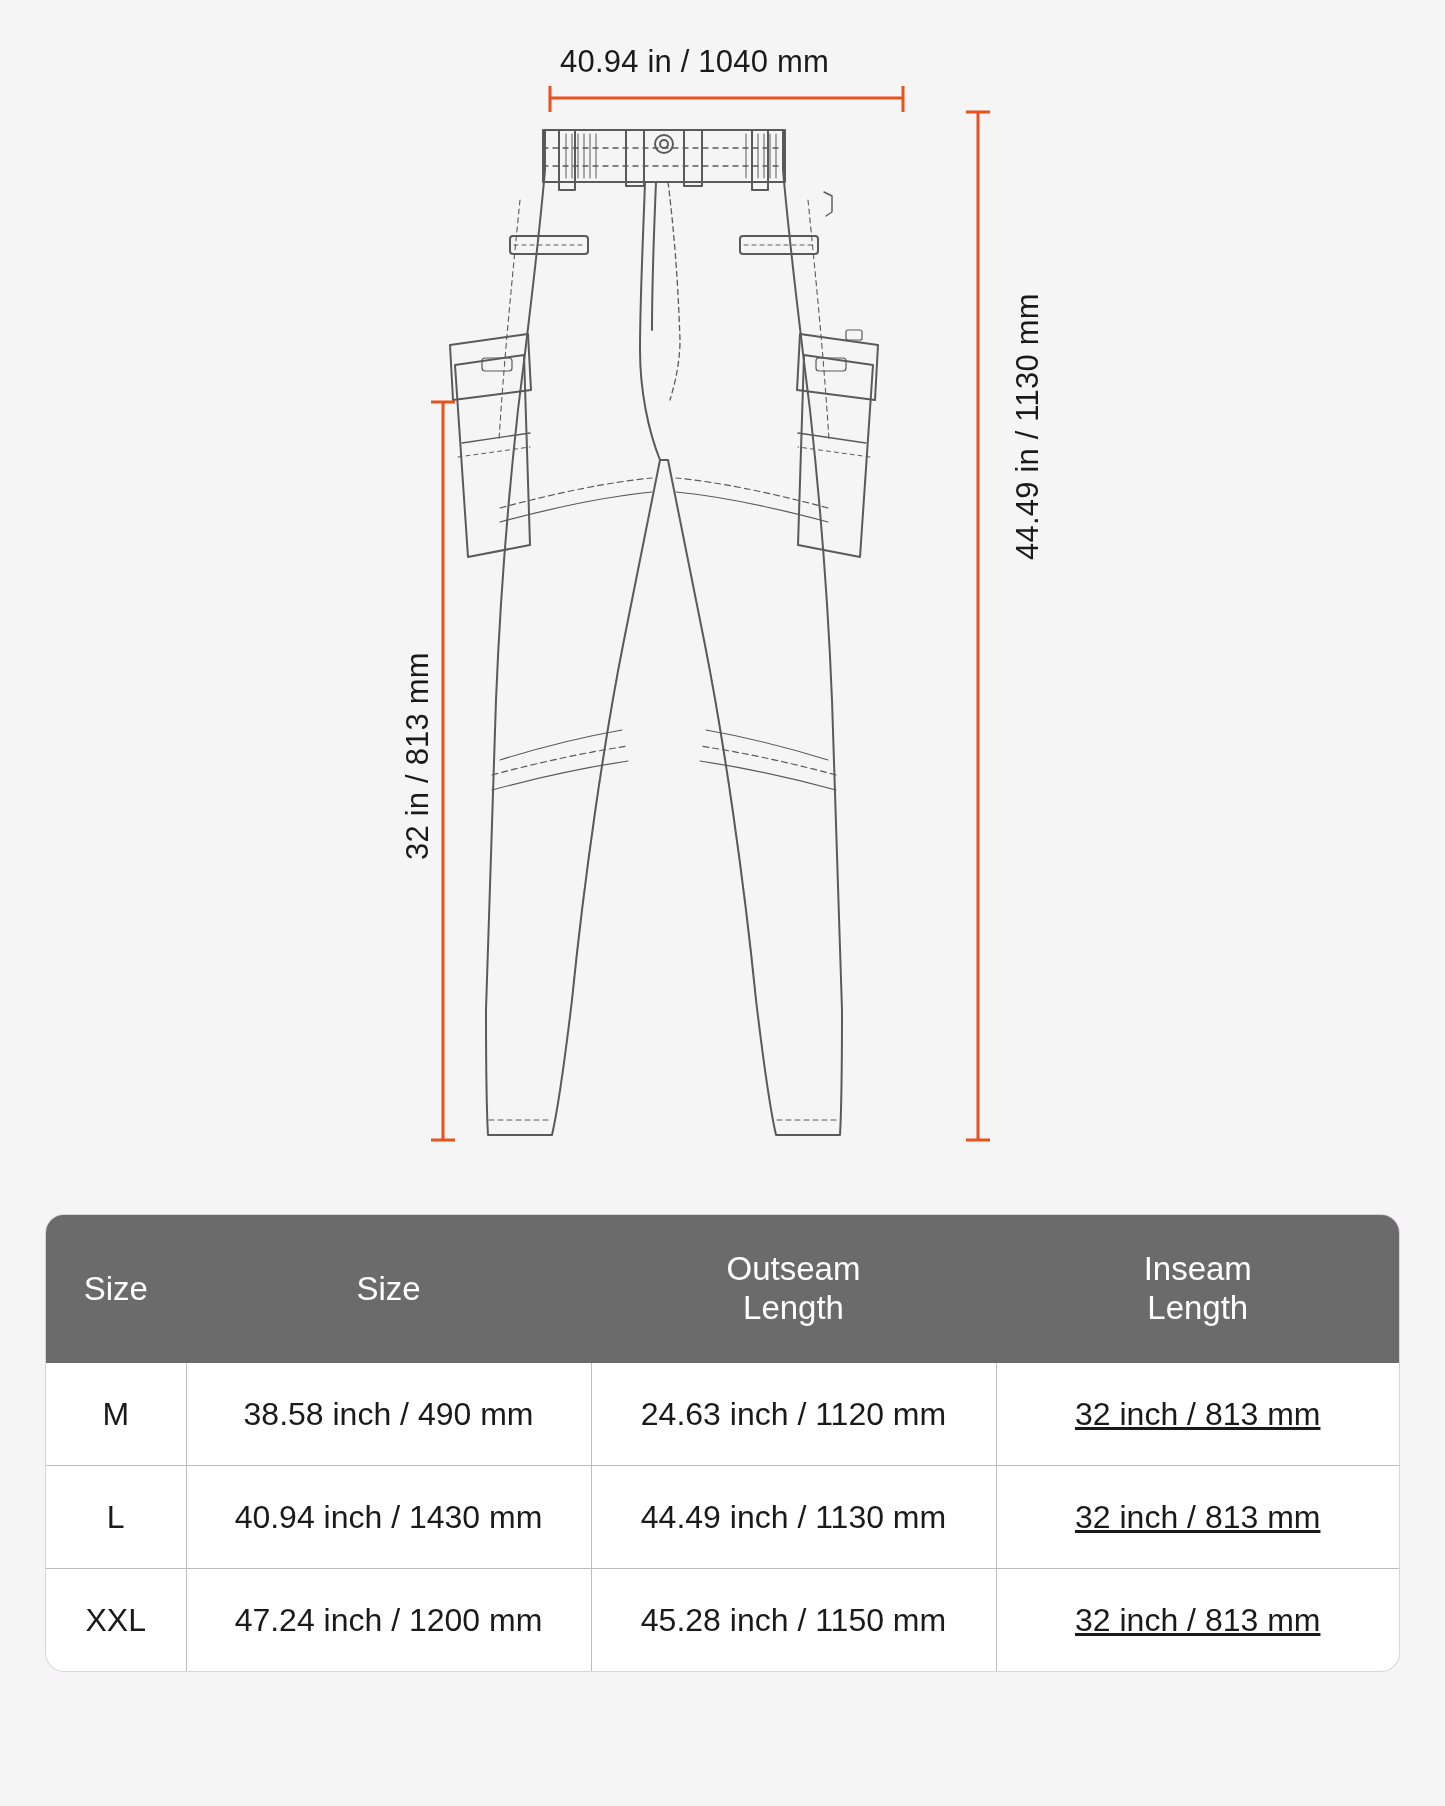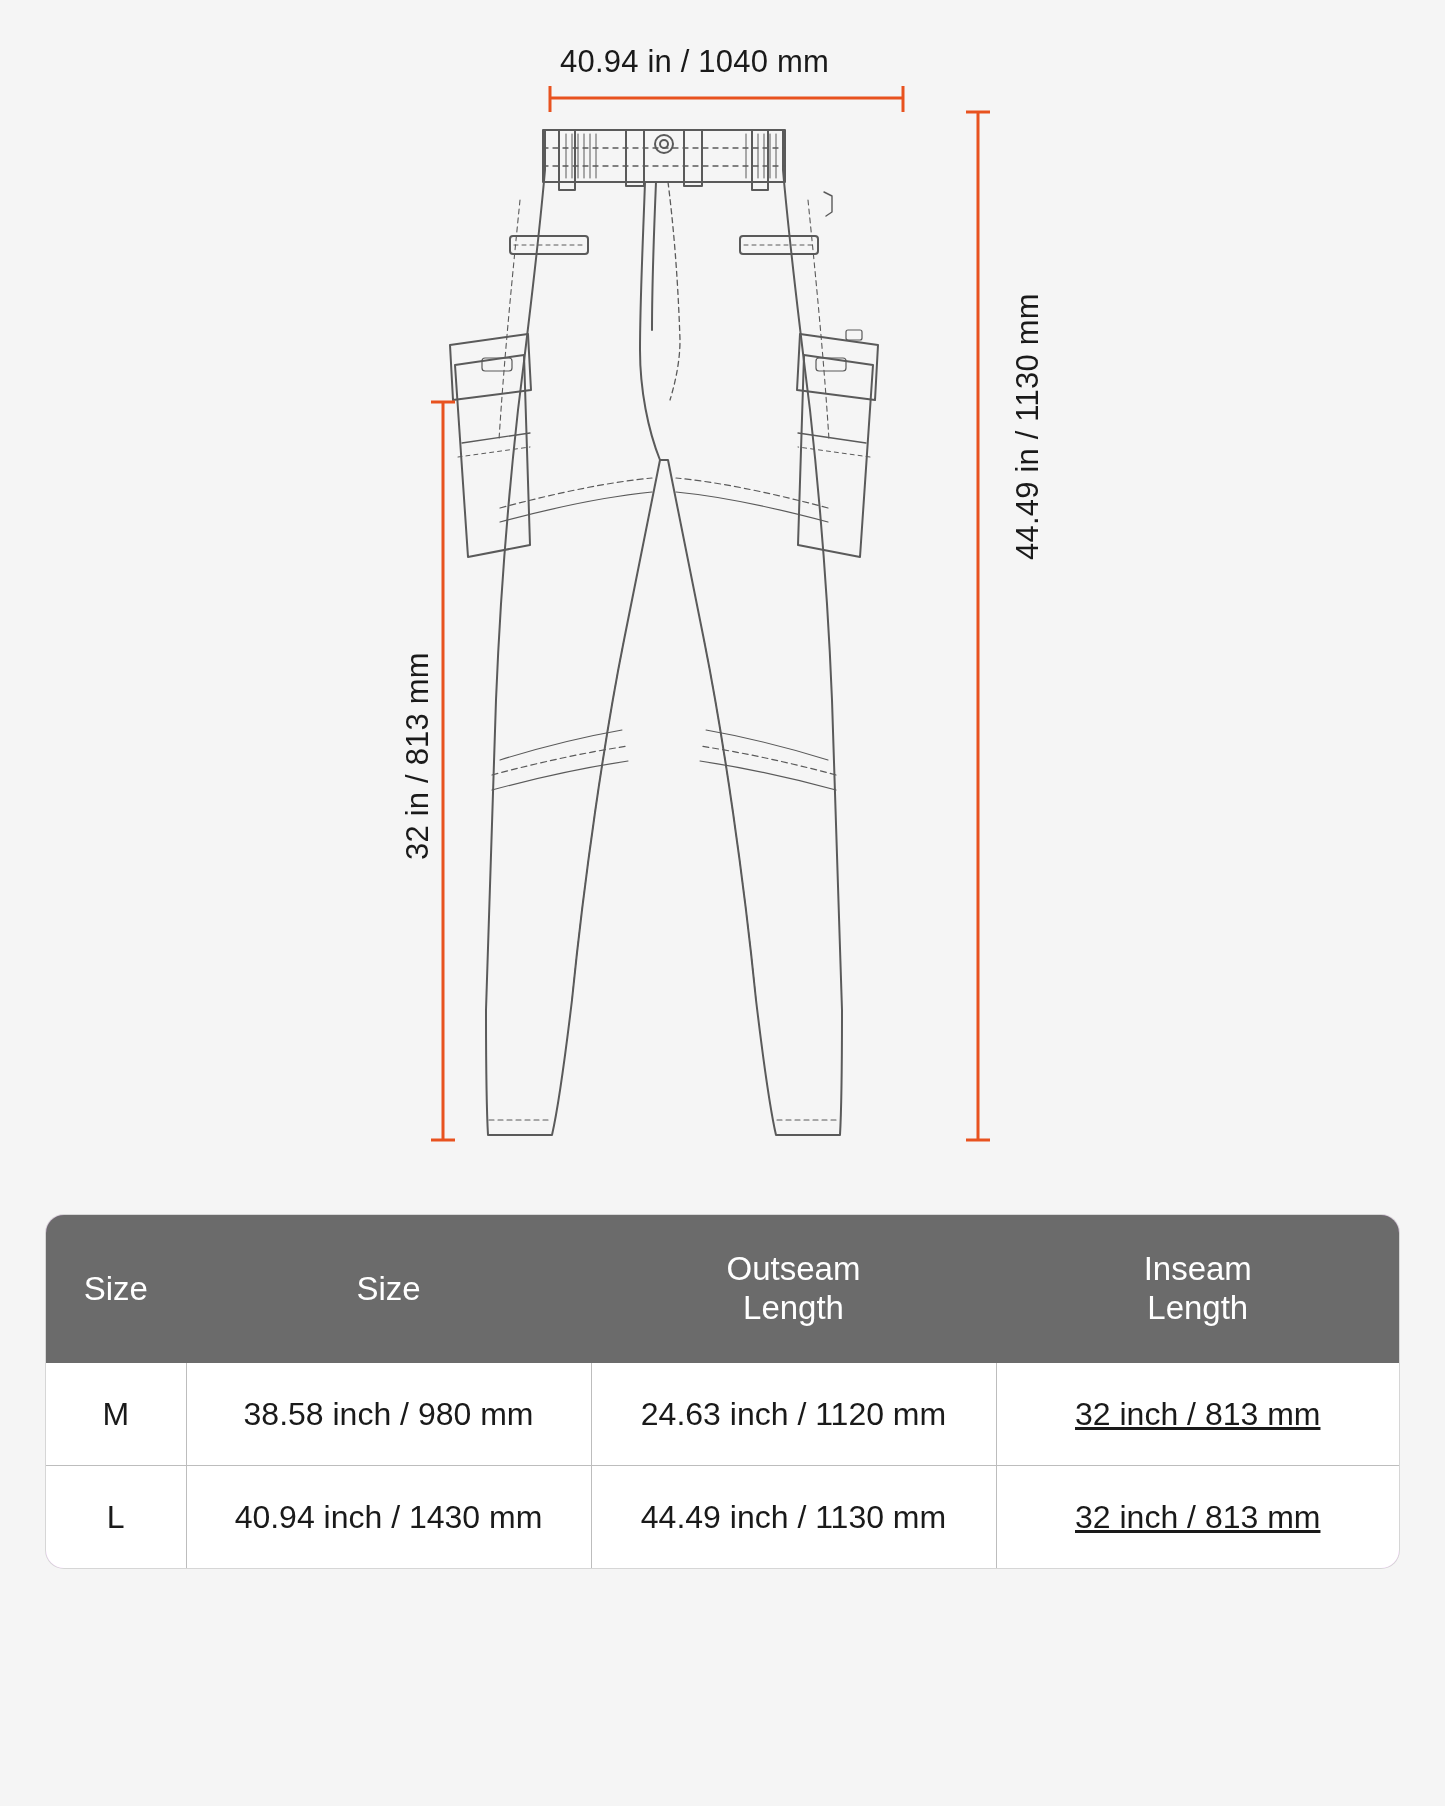--- a/index.html
+++ b/index.html
@@ -230,27 +230,33 @@
           </th>
           <th>
             <div>Inseam</div>
             <div>Length</div>
           </th>
         </tr>
       </thead>
       <tbody>
         <tr>
           <td>M</td>
-          <td>38.58 inch / 980 mm</td>
+          <td>38.58 inch / 490 mm</td>
           <td>24.63 inch / 1120 mm</td>
           <td>32 inch / 813 mm</td>
         </tr>
         <tr>
           <td>L</td>
           <td>40.94 inch / 1430 mm</td>
           <td>44.49 inch / 1130 mm</td>
           <td>32 inch / 813 mm</td>
         </tr>
+        <tr>
+          <td>XXL</td>
+          <td>47.24 inch / 1200 mm</td>
+          <td>45.28 inch / 1150 mm</td>
+          <td>32 inch / 813 mm</td>
+        </tr>
       </tbody>
     </table>
   </div>
 
 </div>
 
 </body></html>

